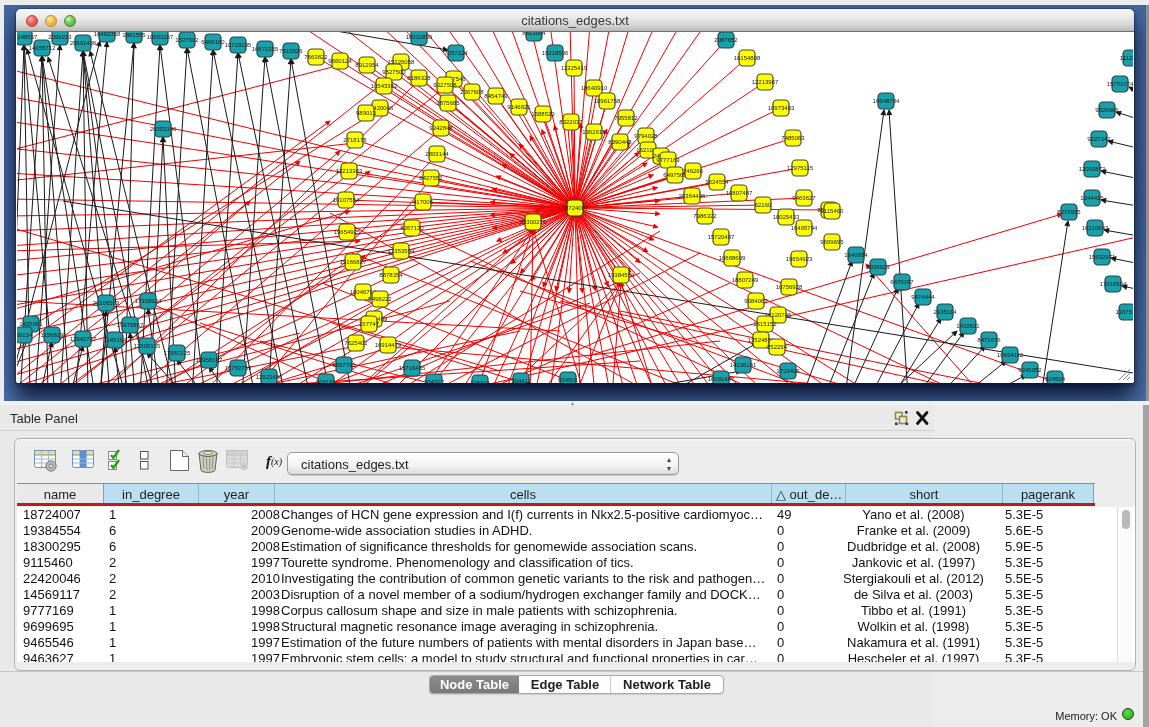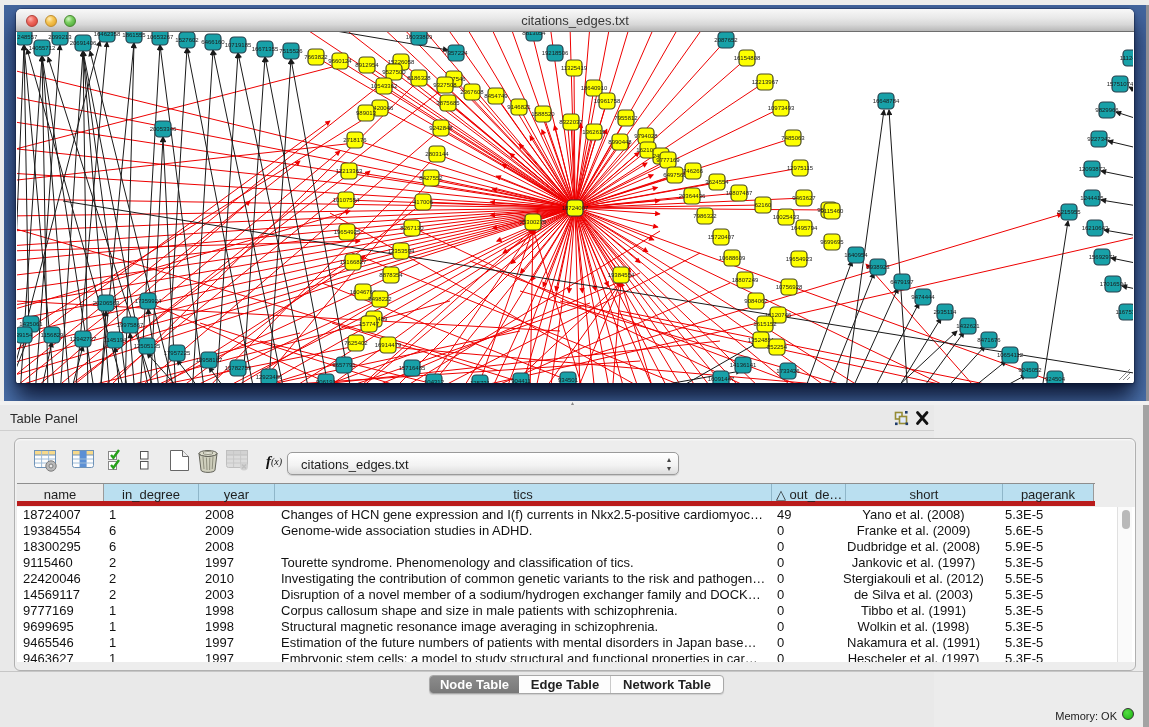--- a/index.html
+++ b/index.html
@@ -51,37 +51,37 @@
 
 #combo { position:absolute; left:272px; top:5px; width:392px; height:23px;
   border:1px solid #9a9a9a; border-radius:5px;
   background:linear-gradient(180deg,#ffffff 0%,#f2f2f2 60%,#dcdcdc 100%);
   box-shadow:0 1px 1px rgba(0,0,0,0.15); }
 #combo .lbl { position:absolute; left:13px; top:4px; font-size:13px; color:#1d1d1d; }
 #combo .arr { position:absolute; right:7px; top:2px; font-size:8px; color:#444; line-height:9px; }
 
 
 #thead { position:absolute; left:2px; top:44px; width:1078px; height:23px;
-  border-top:1px solid #8e8e8e; border-bottom:5px solid #b91c1c; display:flex; }
+  border-top:1px solid #8e8e8e; border-bottom:3px solid #b91c1c; display:flex; }
 #thead span { display:block; height:100%; font-size:13px; color:#1f1f1f; text-align:center;
   padding-top:3px; background:#badff0; border-right:1px solid #8fb6c9; }
 #thead .h0 { width:87px; background:#e9e9e9; border-right:1px solid #9a9a9a; }
 #thead .h1 { width:95px; }
 #thead .h2 { width:76px; }
 #thead .h3 { width:497px; }
 #thead .h4 { width:74px; text-align:left; padding-left:4px; }
 #thead .h5 { width:157px; }
 #thead .h6 { width:91px; border-right:1px solid #9a9a9a; }
 
 #tbody { position:absolute; left:2px; top:68px; width:1118px; height:155px; background:#fff; overflow:hidden; }
 .trow { position:relative; height:16px; font-size:13px; line-height:16px; color:#111; white-space:nowrap; }
 .trow span { position:absolute; top:0; display:block; overflow:hidden; }
 .c0 { left:6px; width:85px; }
 .c1 { left:92px; width:90px; }
-.c2 { left:188px; width:75px; }
+.c2 { left:188px; width:75px;text-align:right; }
 .c3 { left:264px; width:492px; }
 .c4 { left:760px; width:70px; }
 .c5 { left:818px; width:157px; text-align:center; }
 .c6 { left:988px; width:90px; }
 
 
 #vscroll { position:absolute; right:3px; top:68px; width:15px; height:155px; background:#fafafa;
   border-left:1px solid #e0e0e0; }
 #vscroll .thumb { position:absolute; left:4px; top:3px; width:8px; height:19px; background:#b9b9b9; border-radius:4px; }
 
@@ -1069,21 +1069,21 @@
         </svg>
         <div id="combo">
             <span class="lbl">citations_edges.txt</span>
             <span class="arr">▴<br>▾</span>
           </div>
       </div>
       <div id="thead">
         <span class="h0">name</span>
           <span class="h1">in_degree</span>
           <span class="h2">year</span>
-        <span class="h3">tics</span>
+        <span class="h3">cells</span>
           <span class="h4">△ out_de…</span>
           <span class="h5">short</span>
         <span class="h6">pagerank</span>
       </div>
       <div id="tbody">
 <div class="trow">
             <span class="c0">18724007</span>
             <span class="c1">1</span>
             <span class="c2">2008</span>
             <span class="c3">Changes of HCN gene expression and I(f) currents in Nkx2.5‑positive cardiomyoc…</span>
@@ -1097,20 +1097,21 @@
             <span class="c2">2009</span>
             <span class="c3">Genome‑wide association studies in ADHD.</span>
             <span class="c4">0</span>
             <span class="c5">Franke et al. (2009)</span>
             <span class="c6">5.6E‑5</span>
           </div>
 <div class="trow">
             <span class="c0">18300295</span>
             <span class="c1">6</span>
             <span class="c2">2008</span>
+            <span class="c3">Estimation of significance thresholds for genomewide association scans.</span>
             <span class="c4">0</span>
             <span class="c5">Dudbridge et al. (2008)</span>
             <span class="c6">5.9E‑5</span>
           </div>
 <div class="trow">
             <span class="c0">9115460</span>
             <span class="c1">2</span>
             <span class="c2">1997</span>
             <span class="c3">Tourette syndrome. Phenomenology and classification of tics.</span>
             <span class="c4">0</span>

